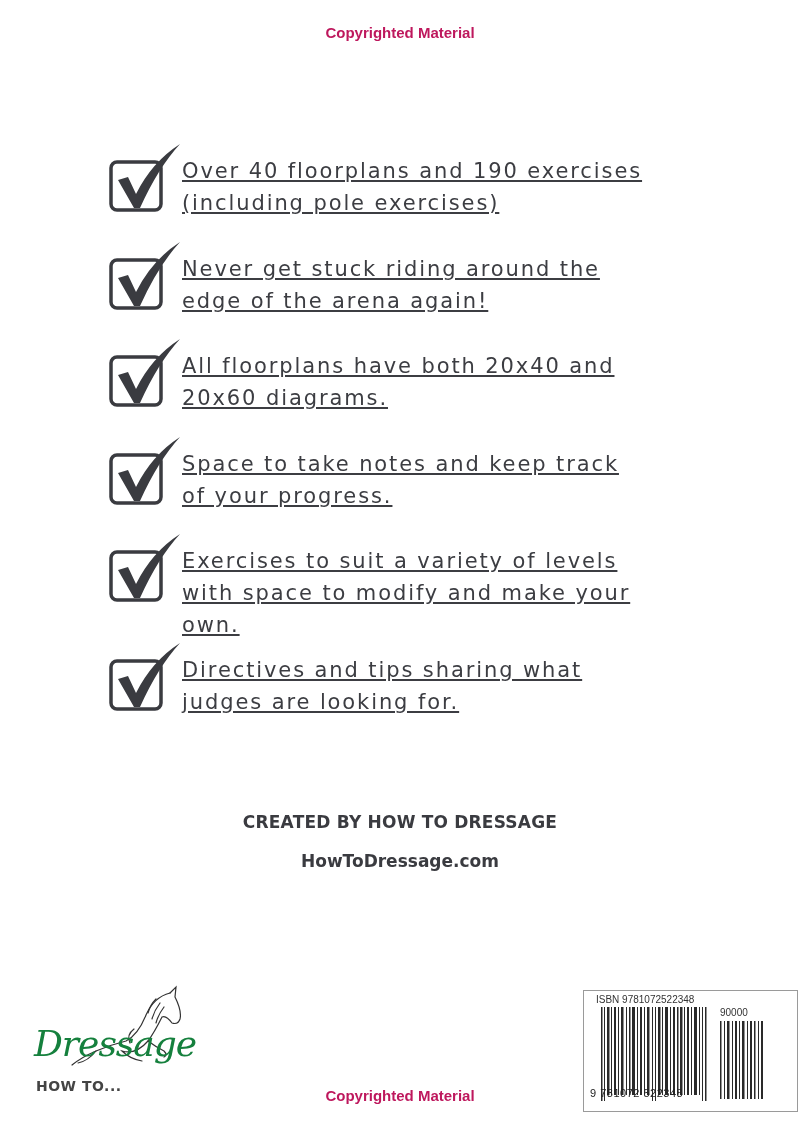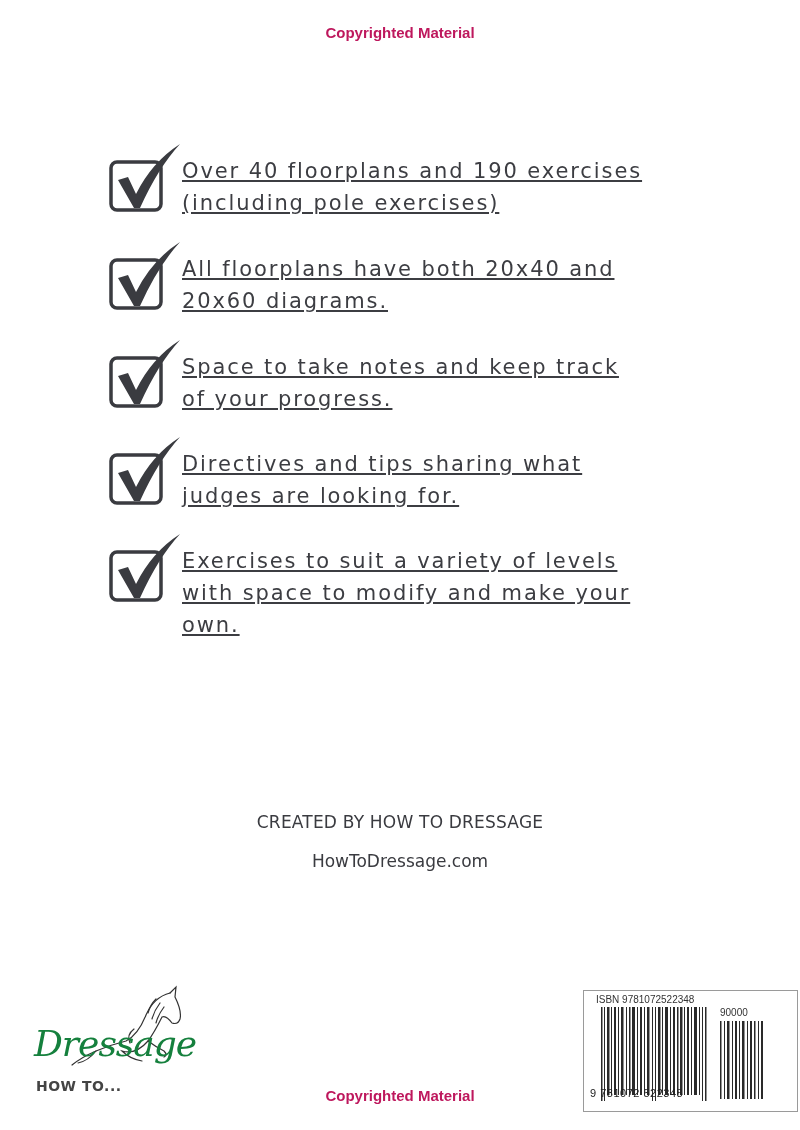--- a/index.html
+++ b/index.html
@@ -17,21 +17,21 @@
     .feature { position: relative; display: flex; align-items: flex-start; }
     .check { position: relative; width: 72px; height: 72px; flex: 0 0 72px; }
     .check svg { position: absolute; left: 0; top: 0; }
     .feature-text {
       margin-left: 2px; margin-top: 13px;
       font-family: "DejaVu Sans", sans-serif; font-size: 21px; letter-spacing: 1.9px;
       line-height: 32px; color: #3c3d42; white-space: pre-line; text-decoration: underline;
     }
     .credit {
       position: absolute; left: 0; width: 800px; text-align: center;
-      font-family: "DejaVu Sans", sans-serif; font-weight: normal; color: #3a3b40;
+      font-family: "DejaVu Sans", sans-serif; font-weight: bold; color: #3a3b40;
     }
     .credit.by { top: 812px; font-size: 17px; letter-spacing: 0.2px; }
     .credit.url { top: 851px; font-size: 17px; }
     .logo { position: absolute; left: 30px; top: 985px; width: 170px; height: 125px; }
     .logo-word {
       position: absolute; left: 4px; top: 38px; font-family: "DejaVu Serif", serif; font-style: italic;
       font-size: 36px; color: #15803d; letter-spacing: -1px;
     }
     .logo-howto {
       position: absolute; left: 6px; top: 93px; font-family: "DejaVu Sans", sans-serif; font-weight: bold;
@@ -63,60 +63,70 @@
   <div class="feature" style="height:98px;">
     <div class="check">
       <svg width="72" height="72" viewBox="0 0 72 72">
           <rect x="3" y="20" width="50" height="48" rx="6" fill="none" stroke="#3a3b40" stroke-width="3.5"></rect>
           <path d="M10 38 L20 35 L28 52 Q44 20 72 2 Q50 26 32 66 L26 66 Z" fill="#3a3b40"></path>
         </svg>
     </div>
     <div class="feature-text">Over 40 floorplans and 190 exercises
 (including pole exercises)</div>
   </div>
+  <div class="feature" style="height:97px;">
+    <div class="check">
+      <svg width="72" height="72" viewBox="0 0 72 72">
+          <rect x="3" y="20" width="50" height="48" rx="6" fill="none" stroke="#3a3b40" stroke-width="3.5"></rect>
+          <path d="M10 38 L20 35 L28 52 Q44 20 72 2 Q50 26 32 66 L26 66 Z" fill="#3a3b40"></path>
+        </svg>
+    </div>
+    <div class="feature-text">Never get stuck riding around the
+edge of the arena again!</div>
+  </div>
   <div class="feature" style="height:98px;">
     <div class="check">
       <svg width="72" height="72" viewBox="0 0 72 72">
           <rect x="3" y="20" width="50" height="48" rx="6" fill="none" stroke="#3a3b40" stroke-width="3.5"></rect>
           <path d="M10 38 L20 35 L28 52 Q44 20 72 2 Q50 26 32 66 L26 66 Z" fill="#3a3b40"></path>
         </svg>
     </div>
     <div class="feature-text">All floorplans have both 20x40 and
 20x60 diagrams.</div>
   </div>
   <div class="feature" style="height:97px;">
     <div class="check">
       <svg width="72" height="72" viewBox="0 0 72 72">
           <rect x="3" y="20" width="50" height="48" rx="6" fill="none" stroke="#3a3b40" stroke-width="3.5"></rect>
           <path d="M10 38 L20 35 L28 52 Q44 20 72 2 Q50 26 32 66 L26 66 Z" fill="#3a3b40"></path>
         </svg>
     </div>
     <div class="feature-text">Space to take notes and keep track
 of your progress.</div>
   </div>
-  <div class="feature" style="height:97px;">
-    <div class="check">
-      <svg width="72" height="72" viewBox="0 0 72 72">
-          <rect x="3" y="20" width="50" height="48" rx="6" fill="none" stroke="#3a3b40" stroke-width="3.5"></rect>
-          <path d="M10 38 L20 35 L28 52 Q44 20 72 2 Q50 26 32 66 L26 66 Z" fill="#3a3b40"></path>
-        </svg>
-    </div>
-    <div class="feature-text">Directives and tips sharing what
-judges are looking for.</div>
-  </div>
   <div class="feature">
     <div class="check">
       <svg width="72" height="72" viewBox="0 0 72 72">
           <rect x="3" y="20" width="50" height="48" rx="6" fill="none" stroke="#3a3b40" stroke-width="3.5"></rect>
           <path d="M10 38 L20 35 L28 52 Q44 20 72 2 Q50 26 32 66 L26 66 Z" fill="#3a3b40"></path>
         </svg>
     </div>
     <div class="feature-text">Exercises to suit a variety of levels
 with space to modify and make your
 own.</div>
+  </div>
+  <div class="feature" style="height:97px;">
+    <div class="check">
+      <svg width="72" height="72" viewBox="0 0 72 72">
+          <rect x="3" y="20" width="50" height="48" rx="6" fill="none" stroke="#3a3b40" stroke-width="3.5"></rect>
+          <path d="M10 38 L20 35 L28 52 Q44 20 72 2 Q50 26 32 66 L26 66 Z" fill="#3a3b40"></path>
+        </svg>
+    </div>
+    <div class="feature-text">Directives and tips sharing what
+judges are looking for.</div>
   </div>
 </div>
 
 <div class="credit by">CREATED BY HOW TO DRESSAGE</div>
 <div class="credit url">HowToDressage.com</div>
 
 <div class="logo">
   <svg width="170" height="90" viewBox="0 0 170 90" style="position:absolute;left:0;top:0;">
     <g fill="none" stroke="#333" stroke-width="1.2" stroke-linecap="round">
       <path d="M140 8 L146 2 L145 12 Q152 26 150 34 Q148 40 142 38 Q136 30 132 32 Q124 48 118 56 Q126 62 134 66 Q138 70 134 72"></path>

